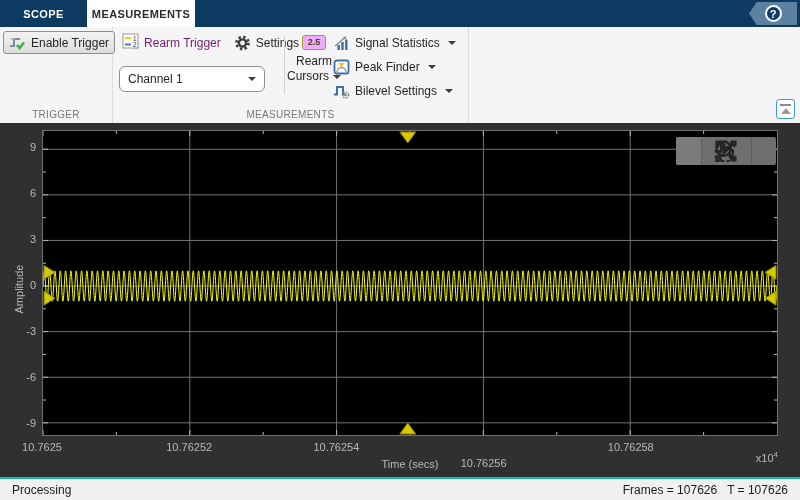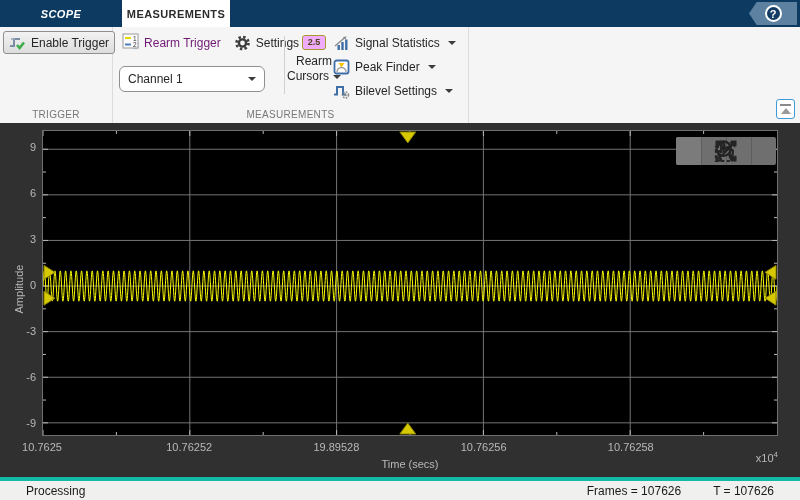--- a/index.html
+++ b/index.html
@@ -2,21 +2,21 @@
 <html><head>
 <meta charset="utf-8">
 <style>
   * { margin:0; padding:0; box-sizing:border-box; }
   body { font-family:"Liberation Sans", sans-serif; background:#888; }
   .app { position:relative; width:800px; height:500px; overflow:hidden; background:#303030; }
 
   
   .titlebar { position:absolute; top:0; left:0; width:800px; height:27px; background:#0d3a60; display:flex; }
   .tab { height:27px; display:flex; align-items:center; justify-content:center; font-size:11px; font-weight:bold; letter-spacing:.4px; cursor:default; }
-  .tab.inactive { width:122px; color:#ffffff;font-style:italic; }
+  .tab.inactive { width:87px; color:#ffffff; }
   .tab.active { width:108px; background:#ffffff; color:#2b2b2b; }
   .help-btn { position:absolute; right:3px; top:2px; width:48px; height:23px; background:#5d81a0;
     clip-path:polygon(16% 0,100% 0,100% 100%,16% 100%,0 50%); display:flex; align-items:center; justify-content:center; cursor:pointer; }
   .help-circle { width:17px; height:17px; border-radius:50%; background:#123c63; border:2px solid #fff; color:#fff;
     font-size:11px; font-weight:bold; display:flex; align-items:center; justify-content:center; }
 
   
   .toolstrip { position:absolute; top:27px; left:0; width:800px; height:96px; background:#f5f5f5; }
   .section-label { position:absolute; bottom:3px; width:100%; text-align:center; font-size:10px; color:#777; letter-spacing:.3px; }
   .sec-trigger { position:absolute; left:0; top:0; width:113px; height:96px; border-right:1px solid #dcdcdc; }
@@ -61,23 +61,23 @@
   .xtick-label { position:absolute; top:318px; transform:translateX(-50%); font-size:11px; color:#b9b9b9; white-space:nowrap; }
   .xlabel { position:absolute; left:42px; width:736px; top:335px; text-align:center; font-size:11px; color:#b9b9b9; }
   .xmult { position:absolute; right:22px; top:327px; font-size:11px; color:#b9b9b9; }
   .xmult sup { font-size:8px; }
 
   .axes-toolbar { position:absolute; right:1px; top:6px; display:flex; background:#6f6f6f; border-radius:2px; overflow:hidden; }
   .axtb-btn { width:25px; height:28px; display:flex; align-items:center; justify-content:center; cursor:pointer; border-left:1px solid #5e5e5e; }
   .axtb-btn:first-child { border-left:none; background:#7b7b7b; }
 
   
-  .statusbar { position:absolute; top:477px; left:0; width:800px; height:23px; background:#f0f0ee; border-top:4px solid #14b8a6;
-    display:flex; align-items:center; font-size:12px; color:#1a1a1a; padding:0 26px; }
-  .statusbar .right { margin-left:auto; display:flex; gap:32px; }
+  .statusbar { position:absolute; top:477px; left:0; width:800px; height:23px; background:#f0f0ee; border-top:2px solid #14b8a6;
+    display:flex; align-items:center; font-size:12px; color:#1a1a1a; padding:0 12px; }
+  .statusbar .right { margin-left:auto; display:flex; gap:10px; }
 </style>
 </head>
 <body>
 
 <div class="app">
 
   <div class="titlebar">
     <div class="tab inactive">SCOPE</div>
     <div class="tab active">MEASUREMENTS</div>
     <div class="help-btn">
@@ -293,22 +293,22 @@
         <span class="ytick-label" style="left: 0px; top: 64.26px;">6</span>
         <span class="ytick-label" style="left: 0px; top: 110.16px;">3</span>
         <span class="ytick-label" style="left: 0px; top: 156.06px;">0</span>
         <span class="ytick-label" style="left: 0px; top: 201.96px;">-3</span>
         <span class="ytick-label" style="left: 0px; top: 247.86px;">-6</span>
         <span class="ytick-label" style="left: 0px; top: 293.76px;">-9</span>
       </div>
     <div id="x-labels">
         <span class="xtick-label" style="left: 42px;">10.7625</span>
         <span class="xtick-label" style="left: 189.2px;">10.76252</span>
-        <span class="xtick-label" style="left: 336.4px;">19.89528</span>
-        <span class="xtick-label" style="left: 483.6px;">10.76256</span>
+        <span class="xtick-label" style="left: 336.4px;">10.76254</span>
+        <span class="xtick-label" style="left: 483.6px; margin-top: 16px;">10.76256</span>
         <span class="xtick-label" style="left: 630.8px;">10.76258</span>
       </div>
 
     <div class="xlabel">Time (secs)</div>
     <div class="xmult"><span>x10</span><sup>4</sup></div>
   </div>
 
   <div class="statusbar">
     <span>Processing</span>
     <span class="right">

